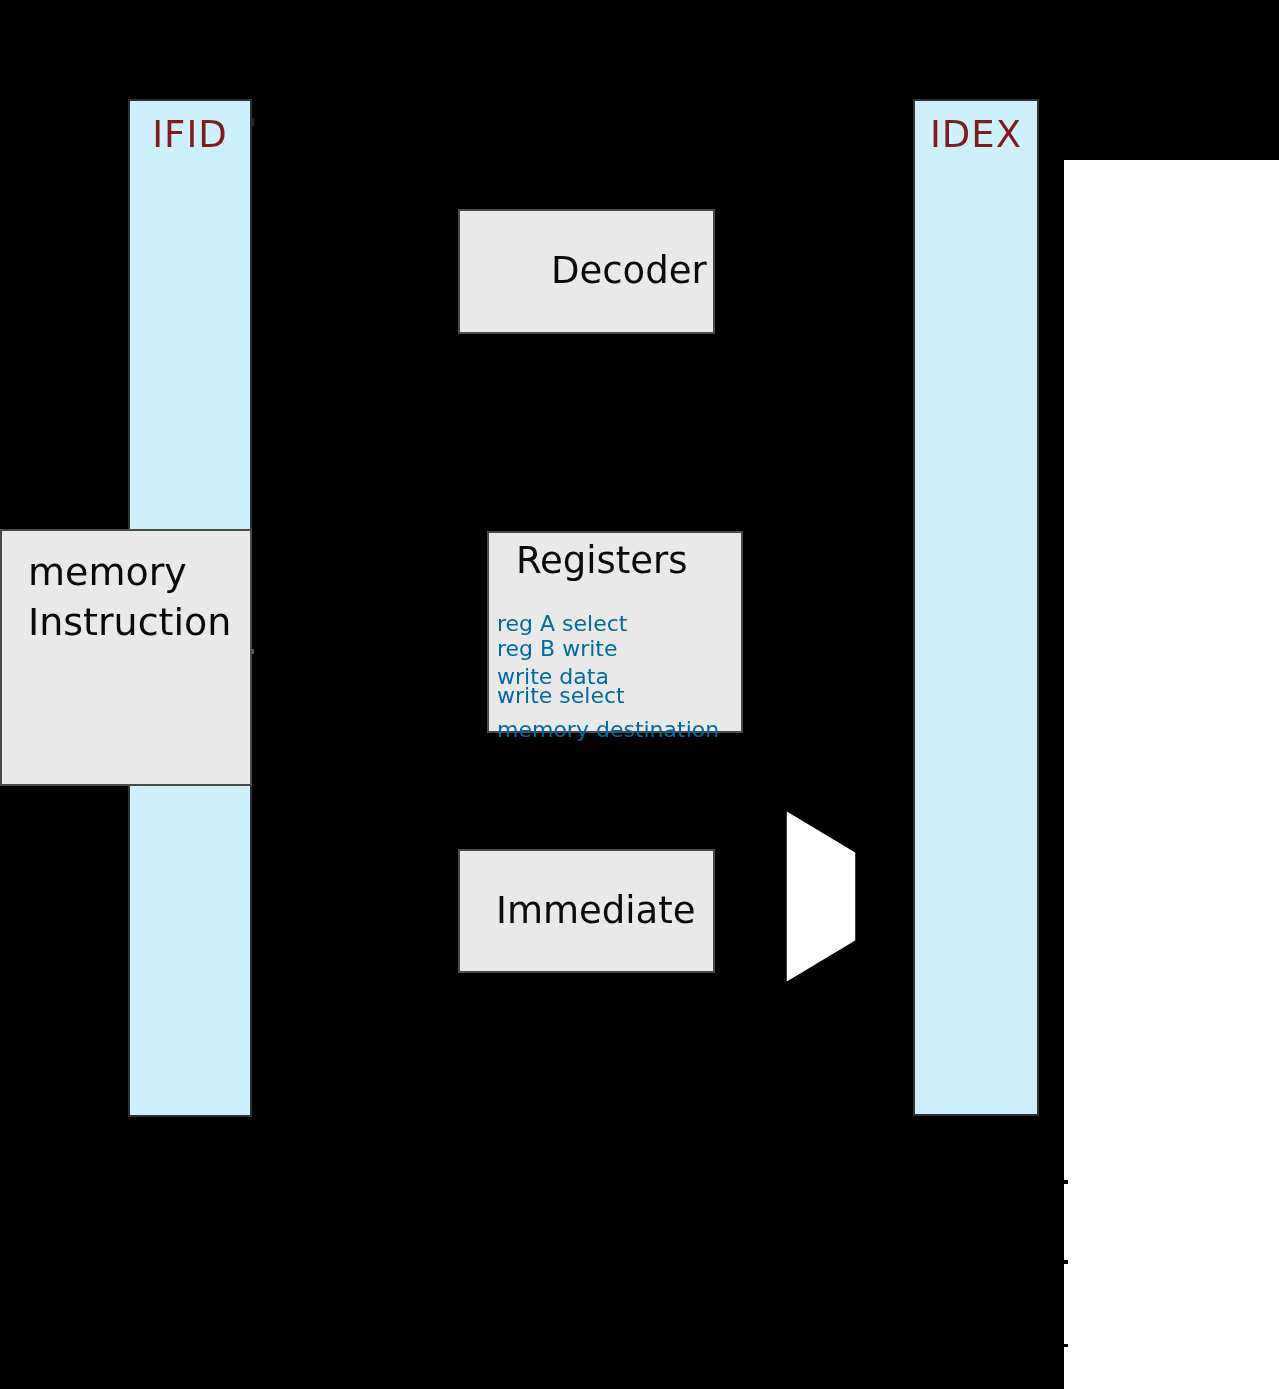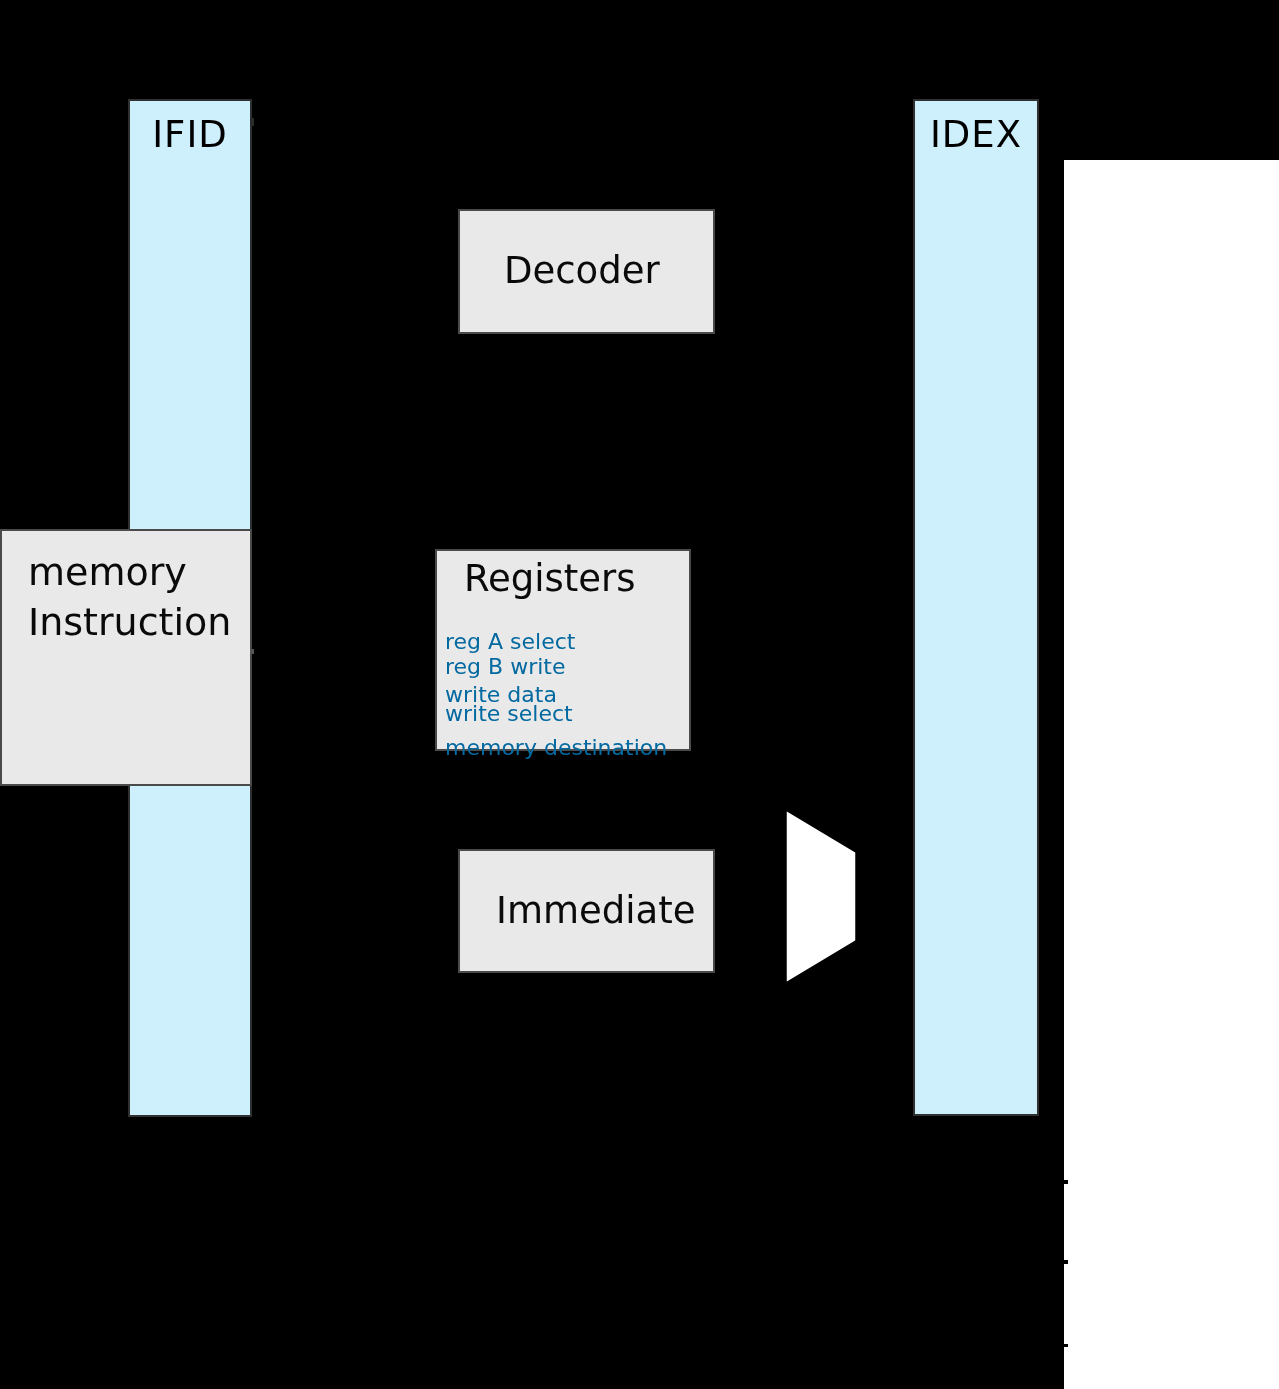--- a/index.html
+++ b/index.html
@@ -22,21 +22,21 @@
     border: 2px solid var(--pipe-border, #303030);
     box-sizing: border-box;
     z-index: 1;
     display: flex;
     justify-content: center;
     align-items: flex-start;
   }
   .pipe-bar .bar-label {
     margin-top: 14px;
     font-size: 37px;
-    color: #000000;
+    color: #7f1d1d;
     letter-spacing: 1px;
     line-height: 1.1;
   }
   #ifid-bar { left: 128px; top: 99px;  width: 124px; height: 1018px; }
   #idex-bar { left: 913px; top: 99px;  width: 126px; height: 1017px; }
 
   
   .block {
     position: absolute;
     background: var(--block-fill, #e9e9e9);
@@ -46,22 +46,22 @@
     color: #0a0a0a;
   }
   .block .big-label {
     font-size: 37px;
     line-height: 1.32;
   }
   #instruction-memory { left: 0px;   top: 529px; width: 252px; height: 257px; }
   #instruction-memory .big-label { padding: 16px 0 0 26px; font-size: 38px; }
   #decoder   { left: 458px; top: 209px; width: 257px; height: 125px;
                display: flex; align-items: center; }
-  #decoder .big-label { padding-left: 44px; }
-  #registers { left: 435px; top: 531px; width: 256px; height: 202px; margin-top: 18px; }
+  #decoder .big-label { padding-left: 44px; margin-left: 47px; }
+  #registers { left: 487px; top: 531px; width: 256px; height: 202px; }
   #registers .big-label { position: absolute; left: 27px; top: 4px; }
   #immediate { left: 458px; top: 849px; width: 257px; height: 124px;
                display: flex; align-items: center; }
   #immediate .big-label { padding-left: 36px; }
 
   .port-label {
     position: absolute;
     left: 8px;
     font-size: 22px;
     line-height: 18px;

